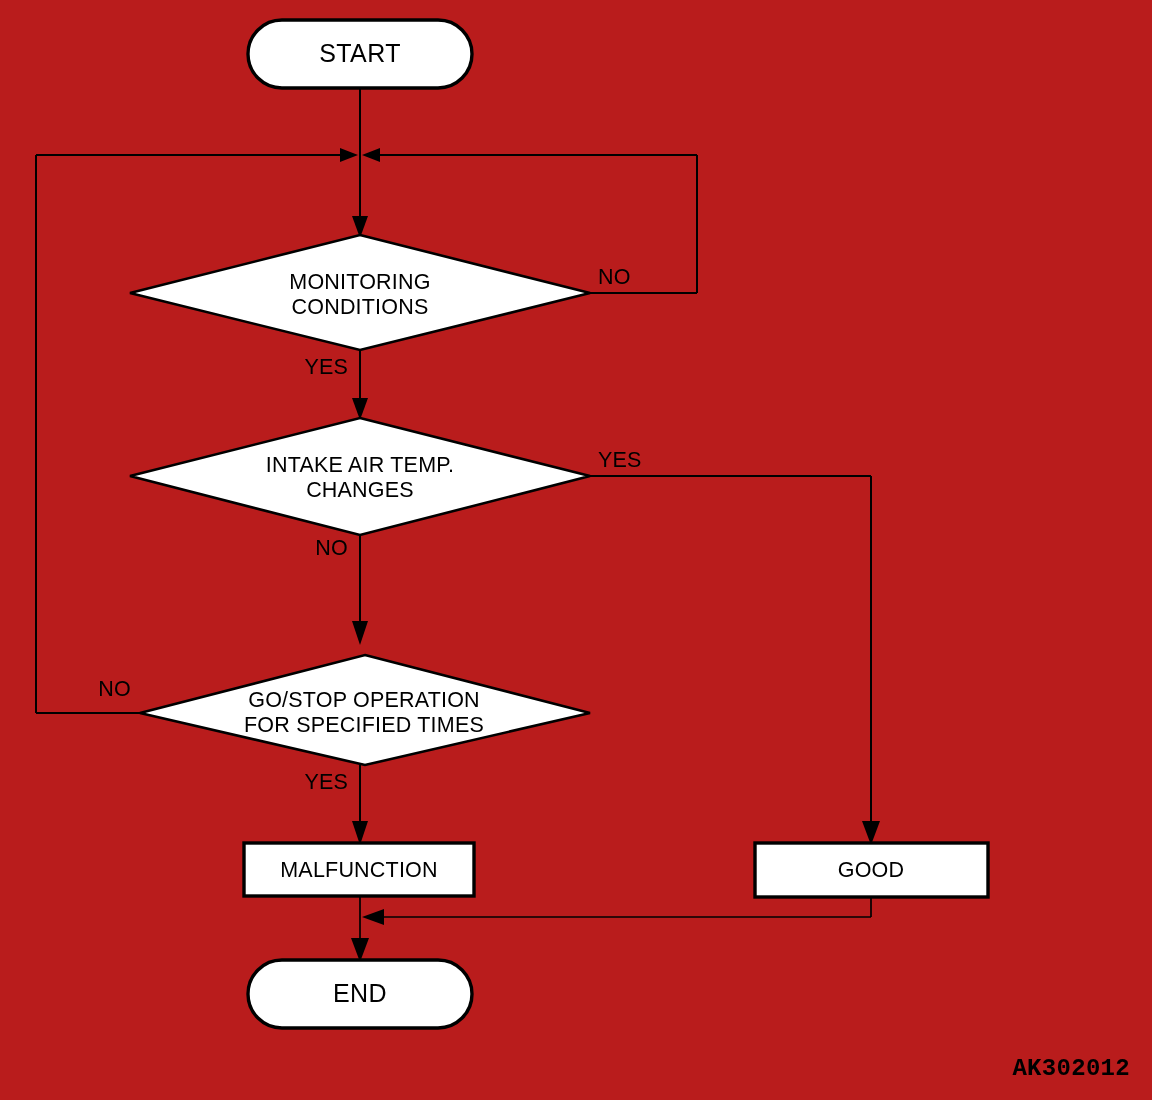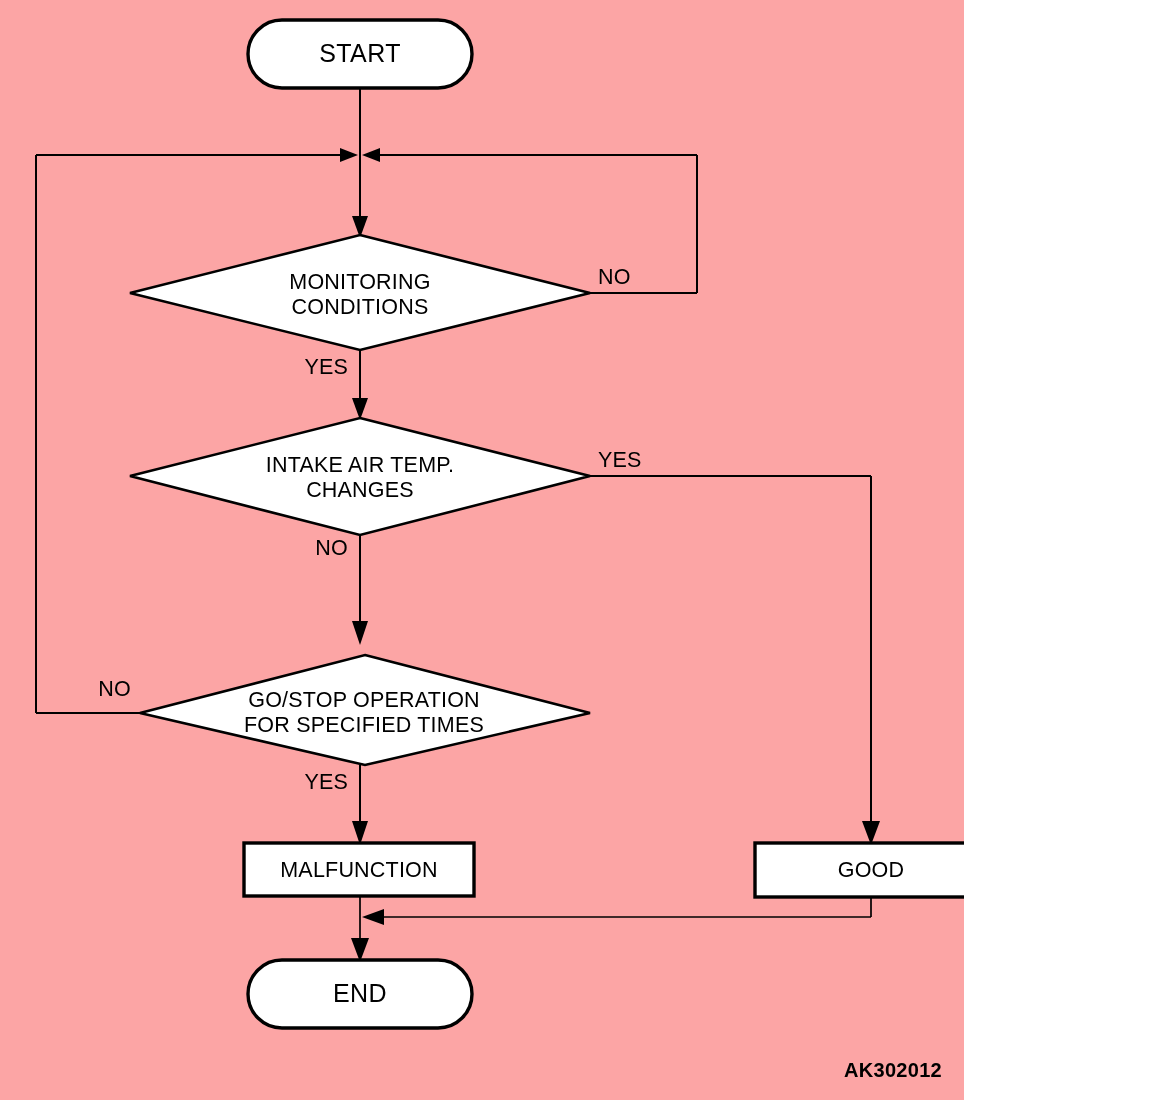--- a/index.html
+++ b/index.html
@@ -5,23 +5,23 @@
   html, body {
     margin: 0;
     padding: 0;
     background: #ffffff;
   }
   body {
     font-family: "Liberation Sans", sans-serif;
   }
   #page {
     position: relative;
-    width: 964px;
+    width: 1152px;
     height: 1100px;
-    background: #fca5a5;
+    background: #b91c1c;
     overflow: hidden;
   }
   #flow-svg {
     position: absolute;
     left: 0;
     top: 0;
     width: 1152px;
     height: 1100px;
   }
   .shape-stroke {
@@ -71,22 +71,22 @@
     fill: #000000;
     dominant-baseline: middle;
     letter-spacing: 0.2px;
   }
   .edge-label.end-anchor { text-anchor: end; }
   .edge-label.start-anchor { text-anchor: start; }
   .ref-code {
     position: absolute;
     right: 22px;
     bottom: 18px;
-    font-family: Liberation Sans, sans-serif;
-    font-size: 20px;
+    font-family: Liberation Mono, monospace;
+    font-size: 24px;
     font-weight: bold;
     color: #000000;
     letter-spacing: 0.3px;
     margin-top: 44px;
   }
 </style>
 </head>
 <body>
 
 <div id="page">

